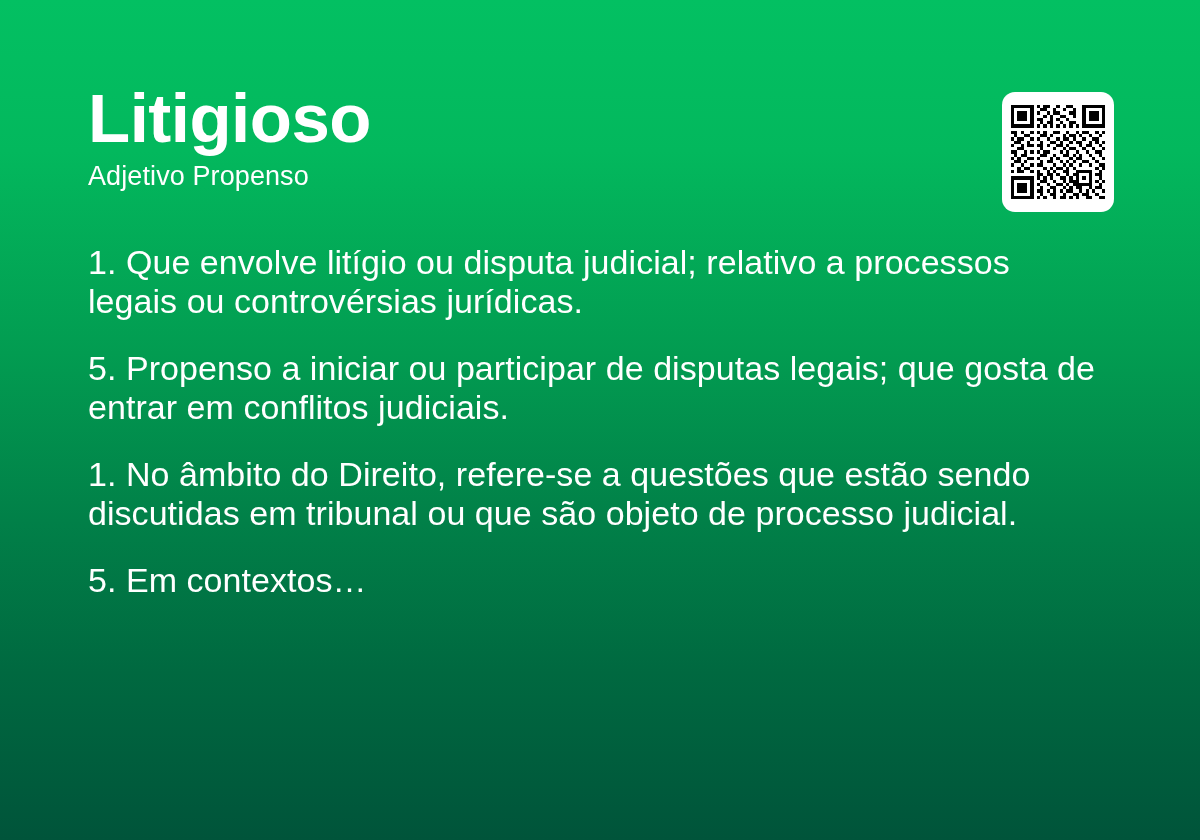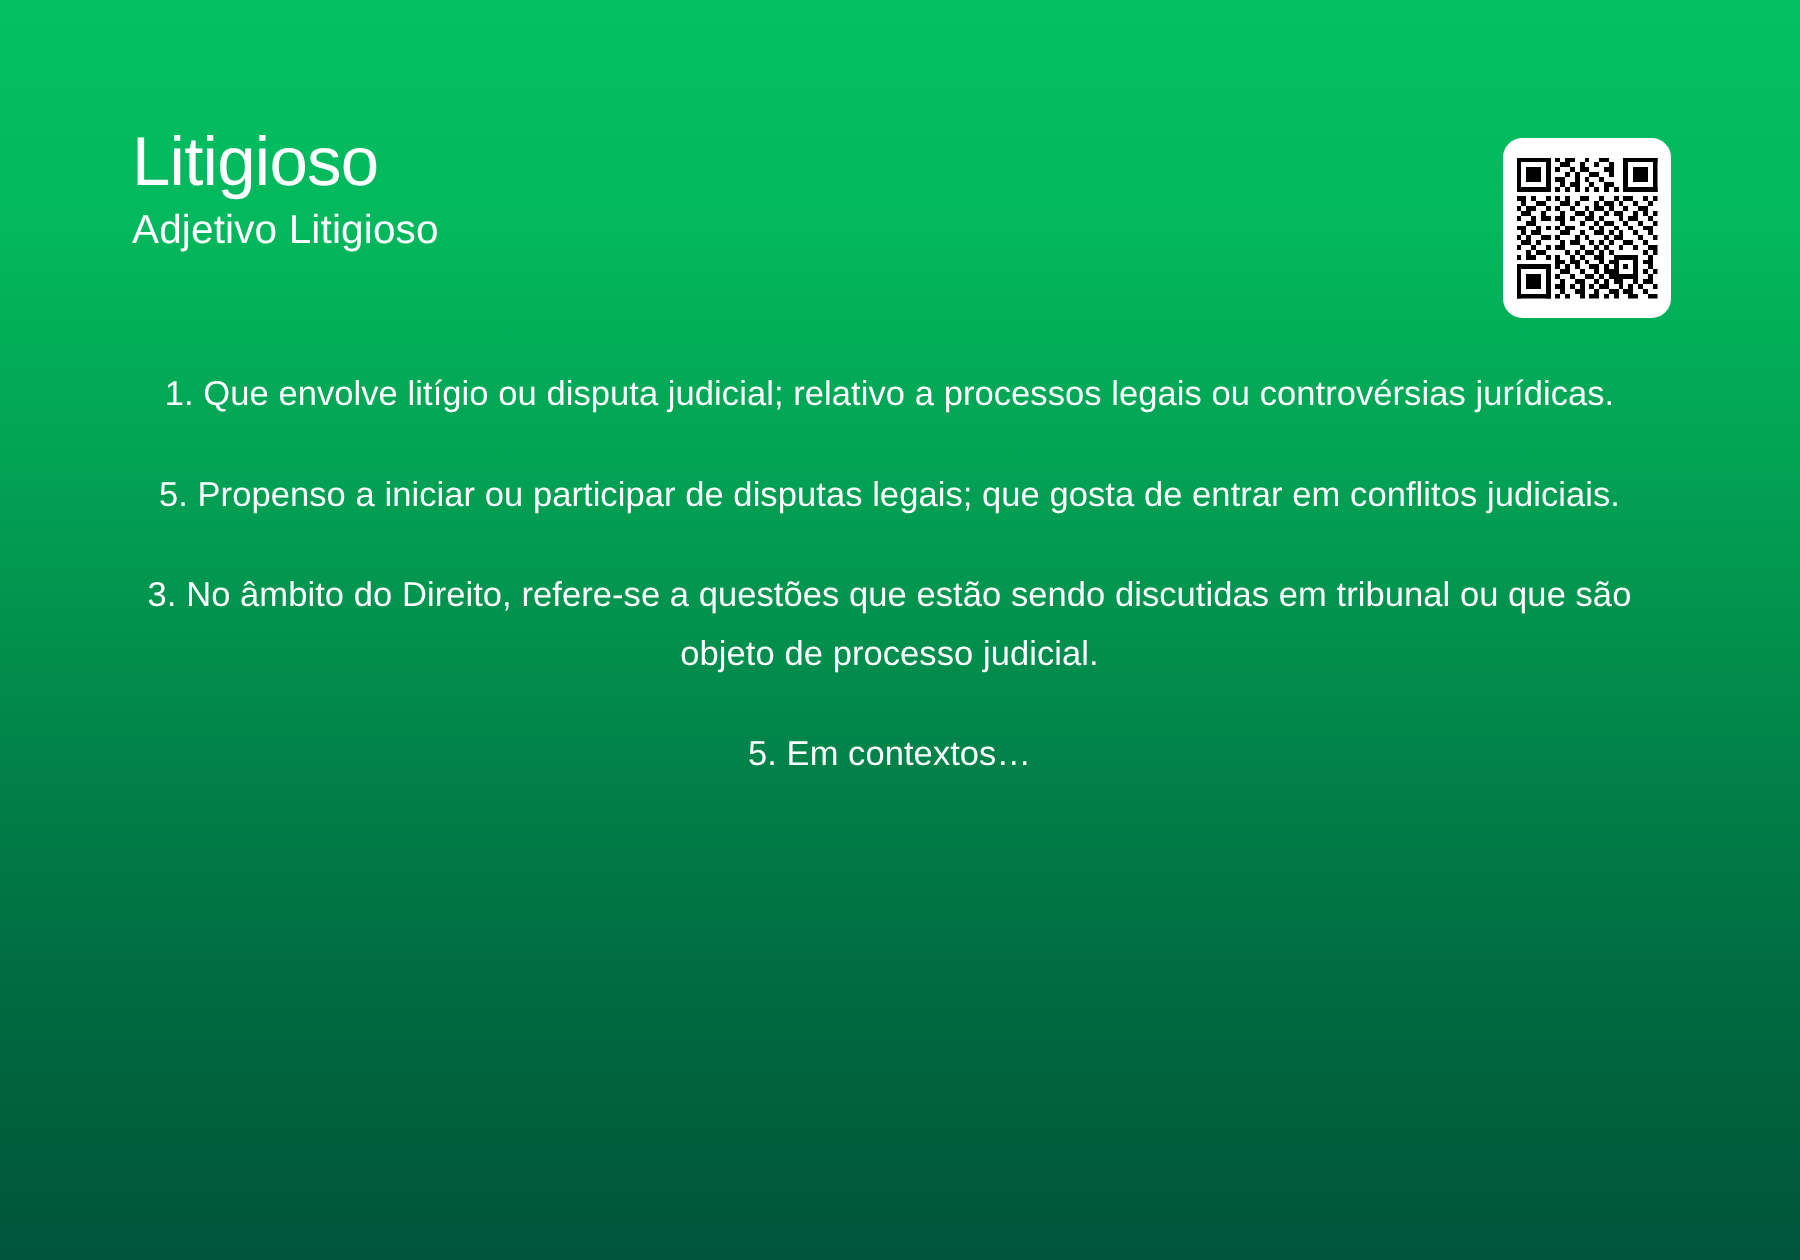--- a/index.html
+++ b/index.html
@@ -34,23 +34,23 @@
   .header {
     position: absolute;
     left: 88px;
     top: 84px;
     right: 88px;
   }
 
   .word-title {
     margin: 0;
     font-family: "Liberation Sans", sans-serif;
-    font-size: 46px;
+    font-size: 69px;
     line-height: 1.0;
-    font-weight: 400;
+    font-weight: 700;
     letter-spacing: -0.5px;
     color: #ffffff;
     white-space: nowrap;
   }
 
   .word-class {
     margin: 9px 0 0 0;
     font-family: "Liberation Sans", sans-serif;
     font-size: 27px;
     line-height: 1.1;
@@ -86,26 +86,25 @@
   .definitions {
     position: absolute;
     left: 88px;
     top: 243px;
     width: 1010px;
   }
 
   .definition {
     margin: 0 0 28px 0;
     font-family: "Liberation Sans", sans-serif;
-    font-size: 23px;
+    font-size: 34px;
     line-height: 39px;
     font-weight: 400;
     color: #ffffff;
     letter-spacing: 0.05px;
-    text-align: center;
   }
   .definition:last-child {
     margin-bottom: 0;
   }
 
   
   .footer {
     position: absolute;
     left: 0;
     right: 0;
@@ -113,21 +112,21 @@
     height: 140px;
   }
 </style>
 </head>
 <body>
 
 <div class="card">
 
   <div class="header">
     <h1 class="word-title">Litigioso</h1>
-    <p class="word-class">Adjetivo Litigioso</p>
+    <p class="word-class">Adjetivo Propenso</p>
   </div>
 
   <div class="qr-wrap">
     <svg viewBox="0 0 29 29" aria-hidden="true">
       <rect x="0" y="0" width="29" height="29" fill="#ffffff"></rect>
       <g fill="#000000">
 
         <rect x="0" y="0" width="7" height="1"></rect>
           <rect x="0" y="6" width="7" height="1"></rect>
         <rect x="0" y="0" width="1" height="7"></rect>
@@ -363,21 +362,21 @@
           <rect x="20" y="28" width="1" height="1"></rect>
         <rect x="23" y="28" width="2" height="1"></rect>
           <rect x="27" y="28" width="2" height="1"></rect>
       </g>
     </svg>
   </div>
 
   <div class="definitions">
     <p class="definition">1. Que envolve litígio ou disputa judicial; relativo a processos legais ou controvérsias jurídicas.</p>
     <p class="definition">5. Propenso a iniciar ou participar de disputas legais; que gosta de entrar em conflitos judiciais.</p>
-    <p class="definition">3. No âmbito do Direito, refere-se a questões que estão sendo discutidas em tribunal ou que são objeto de processo judicial.</p>
+    <p class="definition">1. No âmbito do Direito, refere-se a questões que estão sendo discutidas em tribunal ou que são objeto de processo judicial.</p>
     <p class="definition">5. Em contextos…</p>
   </div>
 
   <div class="footer">
     
     
   </div>
 
 </div>
 

